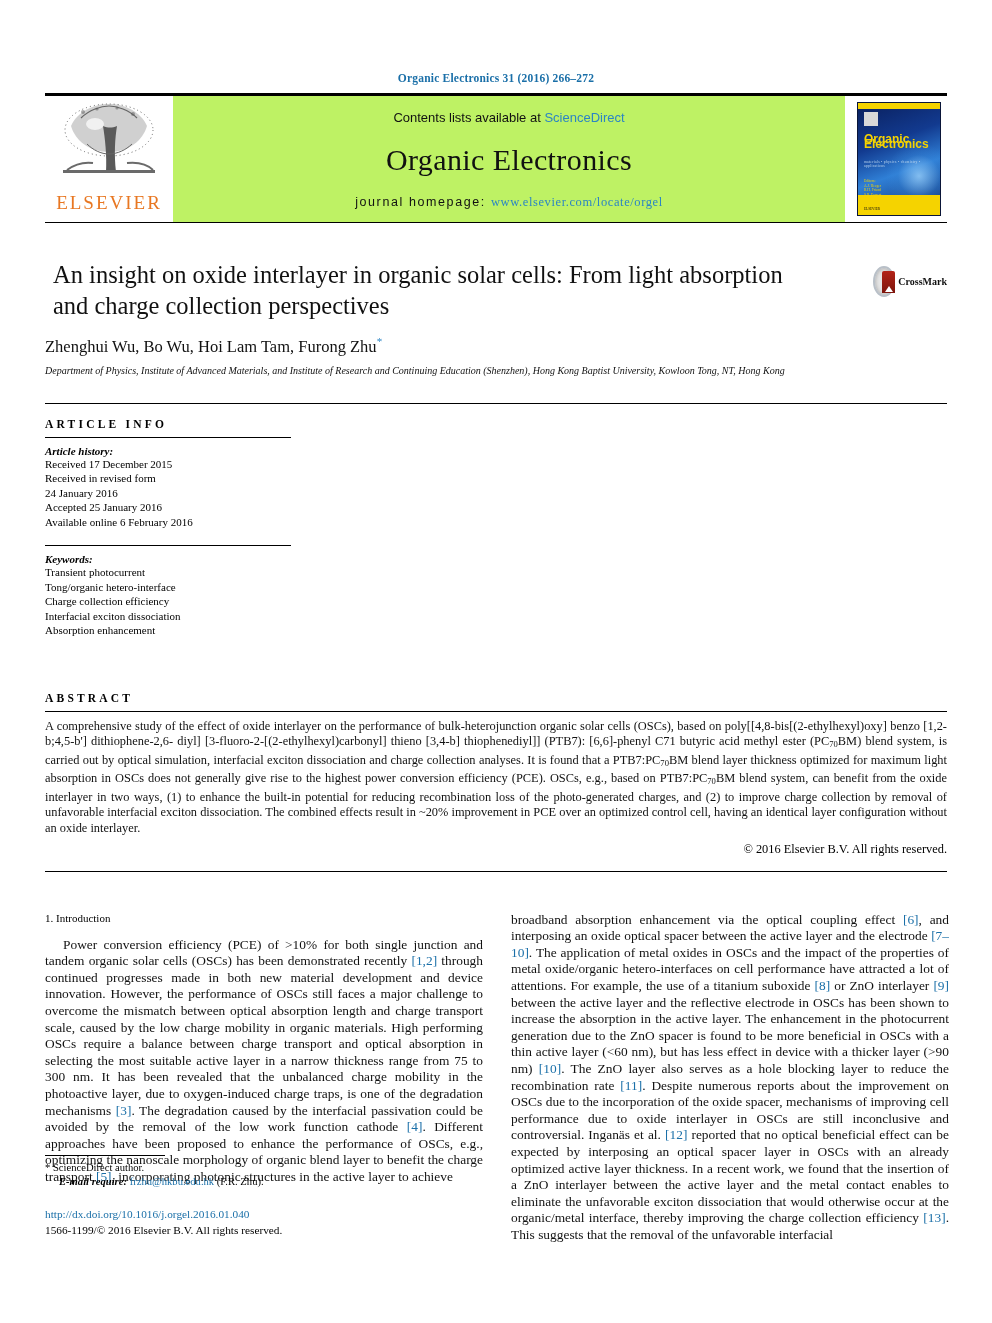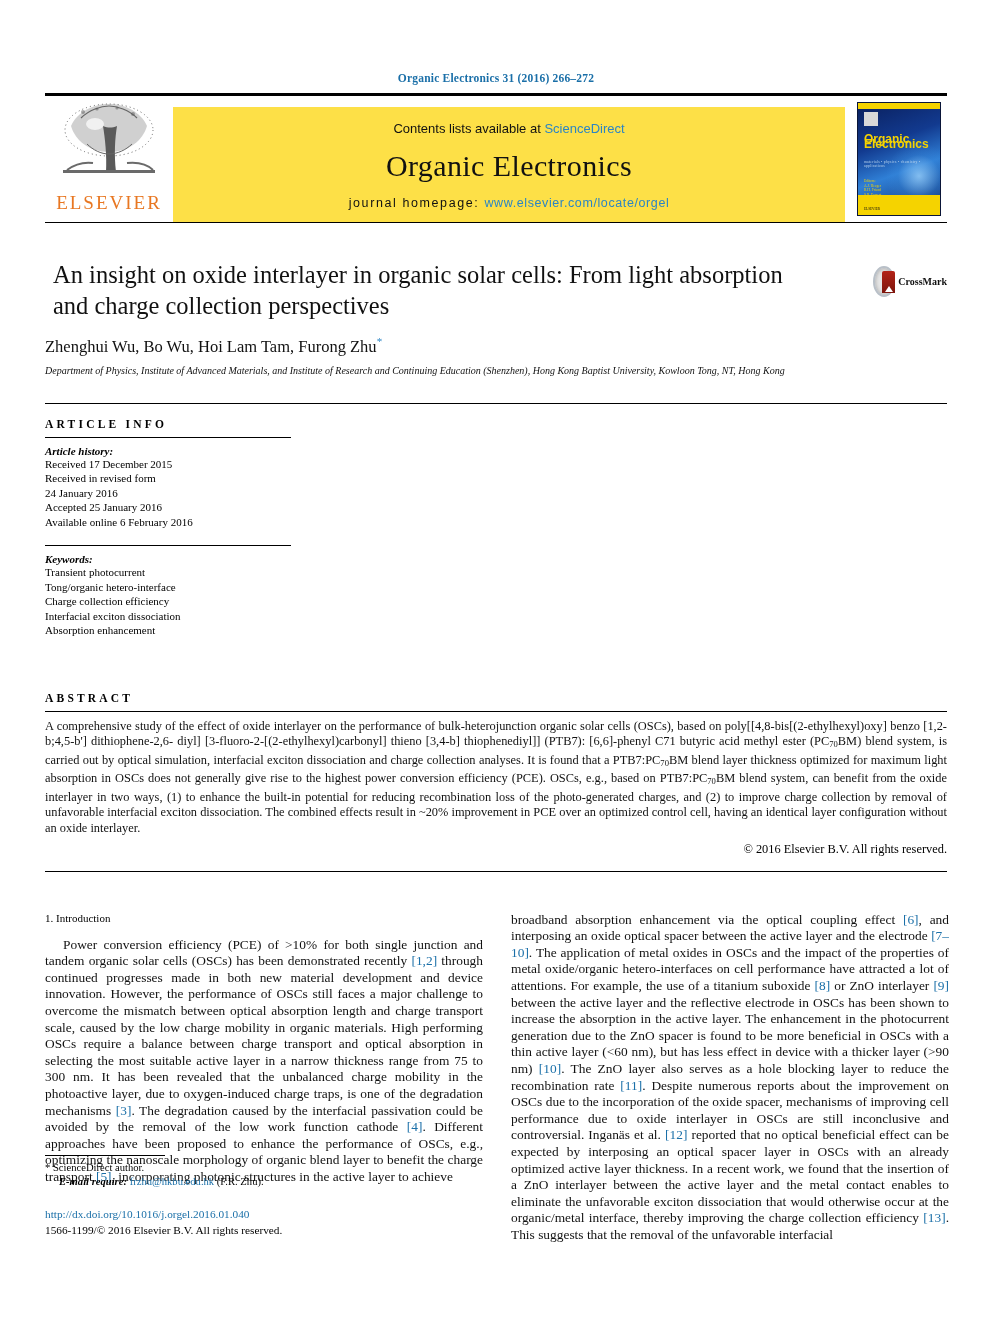--- a/index.html
+++ b/index.html
@@ -60,49 +60,48 @@
   .elsevier-word {
     font-family: "Liberation Serif", serif;
     font-size: 19px;
     letter-spacing: 2px;
     color: #E87722;
     line-height: 1;
     margin-top: 1px;
   }
   .banner {
     flex: 1 1 auto;
-    background: #fde047;
+    background: #bef264;
     display: flex;
     flex-direction: column;
     align-items: center;
     justify-content: space-between;
     padding: 14px 0 12px 0;
     box-sizing: border-box;
     margin-right: 6px;
-    margin-top: 11px;
   }
   .banner .contents {
     font-family: "Liberation Sans", sans-serif;
     font-size: 13px;
     color: #111;
   }
   .banner .contents a { color: #2b85c4; text-decoration: none; }
   .banner .jtitle {
     font-family: "Liberation Serif", serif;
     font-size: 30px;
     color: #111;
     letter-spacing: .4px;
   }
   .banner .homepage {
     font-family: "Liberation Sans", sans-serif;
     font-size: 12.5px;
     color: #111;
     letter-spacing: 1.6px;
   }
-  .banner .homepage a { color: #2b85c4; text-decoration: none; letter-spacing: .6px;}
+  .banner .homepage a { color: #2b85c4; text-decoration: none; letter-spacing: .6px; font-family: Liberation Serif, serif;}
   .cover-block {
     width: 96px;
     flex: 0 0 96px;
     display: flex;
     align-items: center;
     justify-content: center;
   }
   .cover {
     width: 84px;
     height: 114px;

